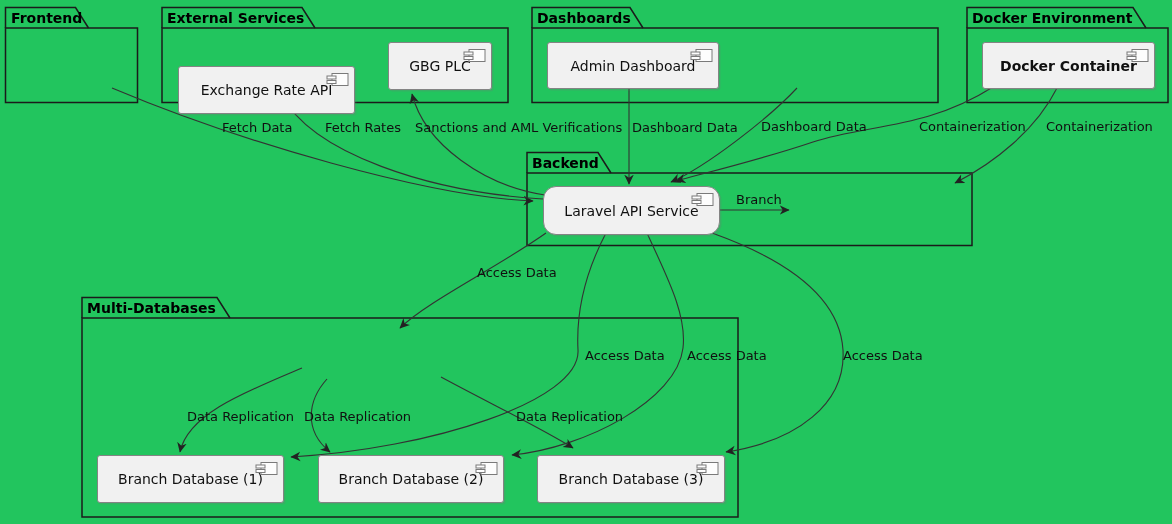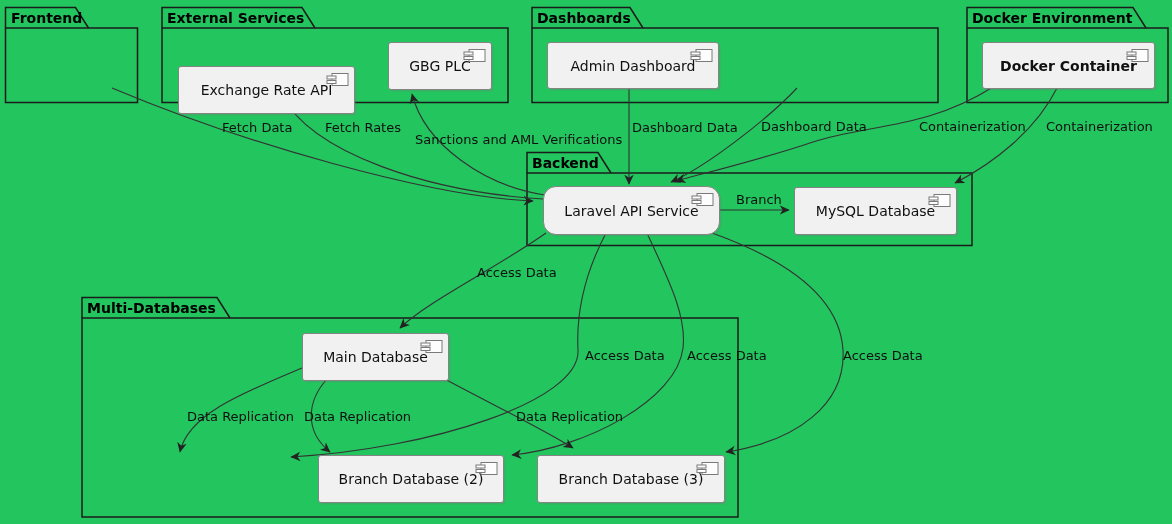--- a/index.html
+++ b/index.html
@@ -122,56 +122,48 @@
     <span>Docker Container</span>
   </div>
   <div class="comp" style="left:543px;top:186px;width:175px;height:47px;border-radius:13px;">
     <svg class="cicon" viewBox="0 0 24 15">
         <rect x="7" y="1.5" width="16" height="12" fill="#fdfdfd" stroke="#7a7a7a"></rect>
         <rect x="2" y="4" width="9" height="3" fill="#fdfdfd" stroke="#7a7a7a"></rect>
         <rect x="2" y="8.5" width="9" height="3" fill="#fdfdfd" stroke="#7a7a7a"></rect>
       </svg>
     <span>Laravel API Service</span>
   </div>
-  <div class="comp" style="left:794px;top:187px;width:161px;height:46px;">
+  <div class="comp" style="left:97px;top:455px;width:185px;height:46px;">
     <svg class="cicon" viewBox="0 0 24 15">
         <rect x="7" y="1.5" width="16" height="12" fill="#fdfdfd" stroke="#7a7a7a"></rect>
         <rect x="2" y="4" width="9" height="3" fill="#fdfdfd" stroke="#7a7a7a"></rect>
         <rect x="2" y="8.5" width="9" height="3" fill="#fdfdfd" stroke="#7a7a7a"></rect>
       </svg>
-    <span>MySQL Database</span>
-  </div>
-  <div class="comp" style="left:302px;top:333px;width:145px;height:46px;">
-    <svg class="cicon" viewBox="0 0 24 15">
-        <rect x="7" y="1.5" width="16" height="12" fill="#fdfdfd" stroke="#7a7a7a"></rect>
-        <rect x="2" y="4" width="9" height="3" fill="#fdfdfd" stroke="#7a7a7a"></rect>
-        <rect x="2" y="8.5" width="9" height="3" fill="#fdfdfd" stroke="#7a7a7a"></rect>
-      </svg>
-    <span>Main Database</span>
+    <span>Branch Database (1)</span>
   </div>
   <div class="comp" style="left:318px;top:455px;width:184px;height:46px;">
     <svg class="cicon" viewBox="0 0 24 15">
         <rect x="7" y="1.5" width="16" height="12" fill="#fdfdfd" stroke="#7a7a7a"></rect>
         <rect x="2" y="4" width="9" height="3" fill="#fdfdfd" stroke="#7a7a7a"></rect>
         <rect x="2" y="8.5" width="9" height="3" fill="#fdfdfd" stroke="#7a7a7a"></rect>
       </svg>
     <span>Branch Database (2)</span>
   </div>
   <div class="comp" style="left:537px;top:455px;width:186px;height:46px;">
     <svg class="cicon" viewBox="0 0 24 15">
         <rect x="7" y="1.5" width="16" height="12" fill="#fdfdfd" stroke="#7a7a7a"></rect>
         <rect x="2" y="4" width="9" height="3" fill="#fdfdfd" stroke="#7a7a7a"></rect>
         <rect x="2" y="8.5" width="9" height="3" fill="#fdfdfd" stroke="#7a7a7a"></rect>
       </svg>
     <span>Branch Database (3)</span>
   </div>
 
   <div class="edge-label" style="left:222px;top:120px;">Fetch Data</div>
   <div class="edge-label" style="left:325px;top:120px;">Fetch Rates</div>
-  <div class="edge-label" style="left:415px;top:120px;margin-top:12px;">Sanctions and AML Verifications</div>
+  <div class="edge-label" style="left:415px;top:120px;">Sanctions and AML Verifications</div>
   <div class="edge-label" style="left:632px;top:120px;">Dashboard Data</div>
   <div class="edge-label" style="left:761px;top:119px;">Dashboard Data</div>
   <div class="edge-label" style="left:919px;top:119px;">Containerization</div>
   <div class="edge-label" style="left:1046px;top:119px;">Containerization</div>
   <div class="edge-label" style="left:736px;top:192px;">Branch</div>
   <div class="edge-label" style="left:477px;top:265px;">Access Data</div>
   <div class="edge-label" style="left:585px;top:348px;">Access Data</div>
   <div class="edge-label" style="left:687px;top:348px;">Access Data</div>
   <div class="edge-label" style="left:843px;top:348px;">Access Data</div>
   <div class="edge-label" style="left:187px;top:409px;">Data Replication</div>

